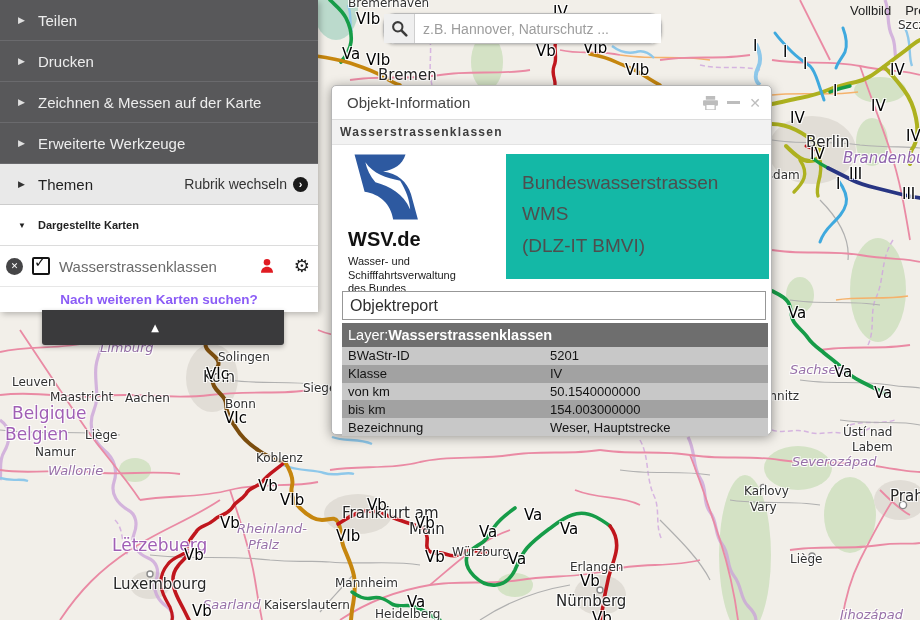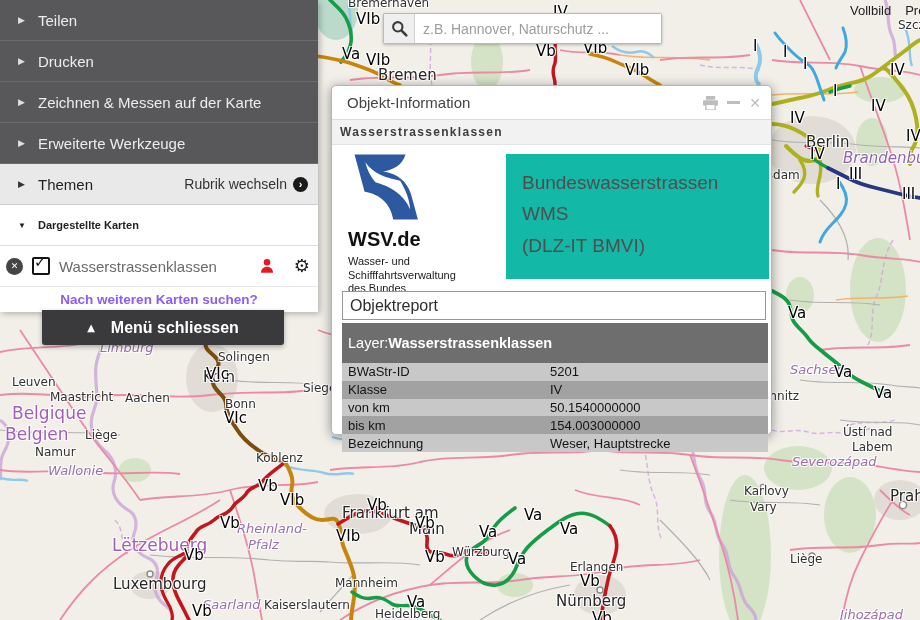--- a/index.html
+++ b/index.html
@@ -15,21 +15,21 @@
   .city-lg{font-size:15px;color:#262626;}
   .region{font-size:13px;font-style:italic;color:#9770a8;}
   .region-lg{font-size:15px;font-style:italic;color:#9064ad;}
   .country{font-size:17px;color:#a05fb5;}
   .wclass{font-size:15px;color:#000;}
   
   .top-links{position:absolute;top:3px;left:850px;z-index:5;font-size:13px;color:#222;}
   .top-links a{color:#222;text-decoration:none;margin-right:14px;}
   
   .searchbar{position:absolute;left:383px;top:13px;width:277px;height:29px;z-index:20;
-             display:flex;background:#fff;border:1px solid #b9b9b9;border-radius:2px;
+             display:flex;background:#fff;border:1px solid #b9b9b9;border-radius:12px;
              box-shadow:0 1px 3px rgba(0,0,0,.25);}
   .search-btn{width:30px;height:100%;background:#efefef;border-right:1px solid #cfcfcf;
               display:flex;align-items:center;justify-content:center;cursor:pointer;}
   .search-input{flex:1;border:0;outline:none;font-size:14px;color:#333;padding:0 8px;
                 font-family:"Liberation Sans",sans-serif;}
   .search-input::placeholder{color:#9d9d9d;}
   
   .sidebar{position:absolute;left:0;top:0;width:318px;z-index:30;box-shadow:2px 2px 6px rgba(0,0,0,.25);}
   .srow{height:41px;display:flex;align-items:center;box-sizing:border-box;}
   .srow.dark{background:#58585a;border-bottom:1px solid #6a6a6d;color:#ededed;font-size:15px;}
@@ -76,21 +76,21 @@
   .dlg-body{position:relative;height:292px;}
   .logo-block{position:absolute;left:16px;top:8px;width:150px;}
   .logo-brand{font-size:20px;font-weight:bold;color:#111;margin-top:3px;}
   .logo-addr{font-size:11px;color:#1a1a1a;line-height:13.5px;margin-top:4px;}
   .service-box{position:absolute;left:174px;top:9px;width:263px;height:125px;background:#14b8a6;
                box-sizing:border-box;padding:13px 16px;font-size:19px;color:#4e4e4e;line-height:1.65;}
   .report-select{position:absolute;left:10px;top:146px;width:424px;height:29px;background:#fff;
                  border:1px solid #979797;box-sizing:border-box;display:flex;align-items:center;
                  padding-left:7px;font-size:16px;color:#2e2e2e;cursor:pointer;}
   .obj-table{position:absolute;left:10px;top:178px;width:426px;font-size:13px;color:#141414;}
-  .tbl-header{height:40px;background:#6e6e6e;color:#fff;display:flex;align-items:center;
+  .tbl-header{height:24px;background:#6e6e6e;color:#fff;display:flex;align-items:center;
               padding-left:6px;font-size:14.5px;}
   .tbl-row{height:17.8px;display:flex;align-items:center;}
   .tbl-row.odd{background:#c8c8c8;}
   .tbl-row.even{background:#a2a2a2;}
   .tbl-label{width:202px;padding-left:6px;}
   .tbl-value{flex:1;}
 </style>
 </head>
 <body>
 
@@ -379,21 +379,20 @@
           <circle cx="12" cy="7" r="4.4"></circle>
           <path d="M4 21c0-5 3.5-8 8-8s8 3 8 8z"></path>
         </g>
       </svg>
       <span class="gear-ic">⚙</span>
     </div>
     <div class="more-maps">Nach weiteren Karten suchen?</div>
   </div>
   <button class="menu-close-btn">
     <span class="tri-up">▲</span>
-    <span>Menü schliessen</span>
   </button>
 
   <div class="dialog">
     <div class="dlg-titlebar">
       <span class="dlg-title">Objekt-Information</span>
       <span class="dlg-ic">
         <svg width="15" height="14" viewBox="0 0 16 15">
           <rect x="3" y="0" width="10" height="4" fill="#bdbdbd"></rect>
           <rect x="0" y="4.5" width="16" height="6" rx="1" fill="#bdbdbd"></rect>
           <rect x="3" y="9" width="10" height="6" fill="#fff" stroke="#bdbdbd" stroke-width="1.4"></rect>

